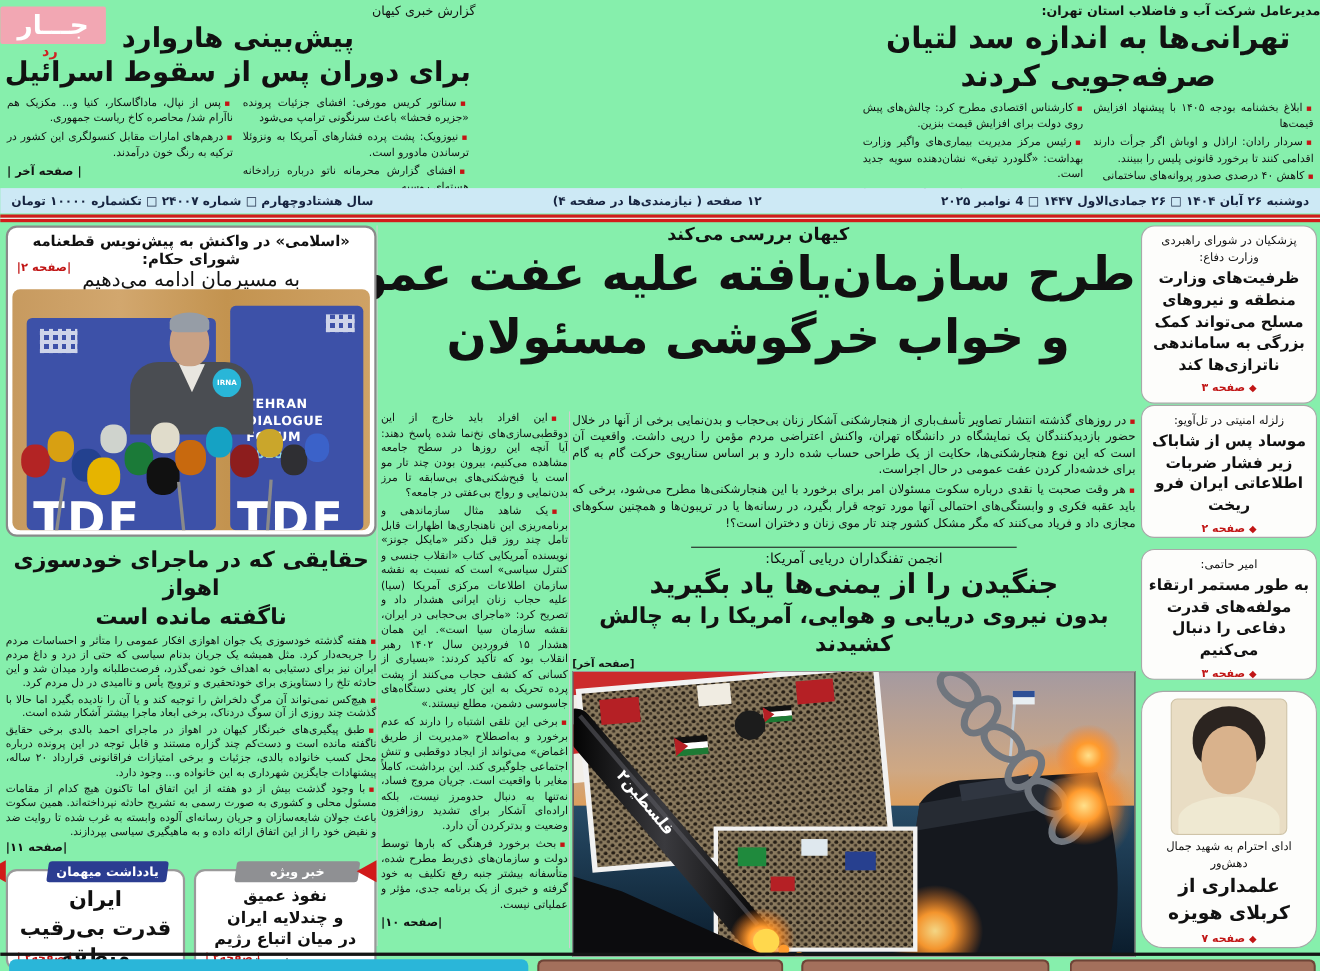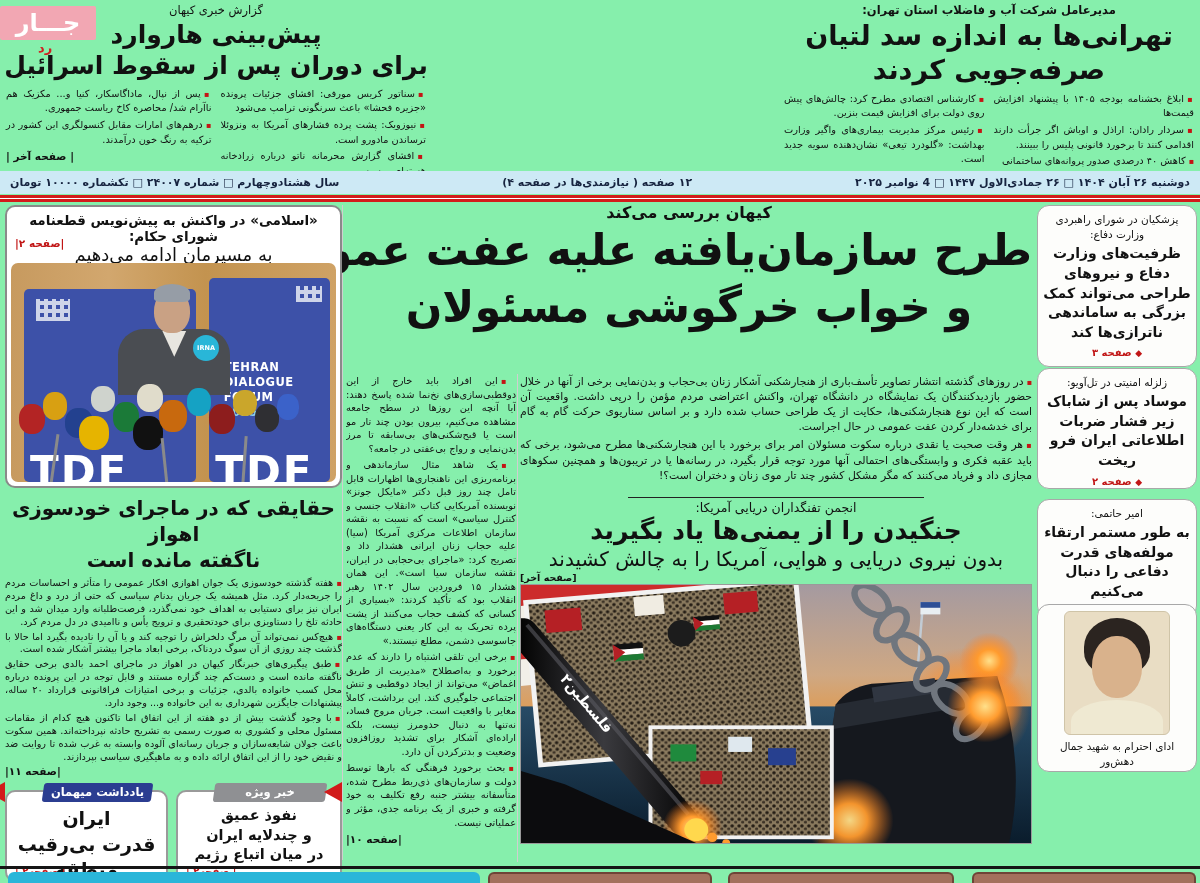--- a/index.html
+++ b/index.html
@@ -8,21 +8,21 @@
     overflow:hidden;font-family:"DejaVu Sans",sans-serif;color:#111;direction:rtl;
   }
   
   .mast{position:absolute;top:0;height:170px;}
   .mast-left{left:0;width:432px;}
   .mast-center{left:432px;width:346px;}
   .mast-right{left:778px;width:422px;}
   .jar{position:absolute;left:0;top:6px;width:96px;height:34px;background:#f2a7b3;color:#fff;
        font-weight:bold;font-size:24px;text-align:center;line-height:34px;border-radius:2px;}
   .jar-sub{position:absolute;left:38px;top:40px;color:#cf2222;font-weight:bold;font-size:13px;}
-  .kick{ text-align:center;font-size:11.5px;padding-top:3px;}
+  .kick{ text-align:right;font-size:11.5px;padding-top:3px;}
   .kick-b{font-weight:bold;}
   .mast-h{text-align:center;font-weight:bold;line-height:1.25;margin-top:2px;}
   .mast-left .mast-h{font-size:25px;}
   .mast-right .mast-h{font-size:27px;}
   .mast-bullets{display:flex;gap:9px;padding:5px 6px 0;}
   .bcol{flex:1;font-size:9.8px;line-height:1.5;text-align:justify;}
   .bi{margin-bottom:2px;}
   .b{color:#c41414;font-size:8px;margin-left:3px;}
   .pg-left{text-align:left;font-weight:bold;font-size:10.5px;margin-top:1px;}
   
@@ -60,21 +60,21 @@
   .m-h{font-weight:bold;font-size:43px;line-height:1.32;letter-spacing:-0.5px;white-space:nowrap;}
   .mid-col{position:absolute;left:346px;top:374px;width:170px;height:488px;overflow:hidden;
            font-size:9.8px;line-height:1.38;text-align:justify;}
   .mid-col p{margin:0 0 3px;}
   .center-main{position:absolute;left:520px;top:374px;width:512px;}
   .lead{height:120px;overflow:hidden;font-size:10.8px;line-height:1.4;text-align:justify;}
   .lead p{margin:0 0 3px;}
   .divline{width:58%;margin:3px auto 2px;border-top:1.5px solid #222;}
   .y-kick{text-align:center;font-size:12.5px;}
   .y-h1{text-align:center;font-weight:bold;font-size:25px;line-height:1.25;}
-  .y-h2{text-align:center;font-weight:normal;font-size:20px;line-height:1.3;letter-spacing:-0.3px;}
+  .y-h2{text-align:center;font-weight:bold;font-size:20px;line-height:1.3;letter-spacing:-0.3px;}
   .montage{position:relative;width:510px;height:258px;margin-top:1px;border:1px solid #9a9a9a;
            overflow:hidden;background:#222;}
   .montage svg{display:block;width:100%;height:100%;}
   
   .col-left{position:absolute;left:5px;top:205px;width:337px;}
   .eslami{position:relative;height:283px;border:2px solid #8a8a8a;border-radius:10px;
           background:#fff;box-sizing:border-box;overflow:hidden;}
   .es-h1{text-align:center;font-weight:bold;font-size:13.5px;margin-top:5px;}
   .es-h2{text-align:center;font-weight:normal;font-size:18px;}
   .es-pg{position:absolute;left:8px;top:30px;color:#c11616;font-weight:bold;font-size:10.5px;}
@@ -187,37 +187,37 @@
       <div class="r1"></div>
       <div class="r2"></div>
       <div class="r3"></div>
     </div>
 
   <div class="vline" style="left:342px;top:205px;height:655px;"></div>
   <div class="vline" style="left:517px;top:374px;height:488px;"></div>
 
   <div class="sb" style="top:205px;height:162px;">
     <div class="sb-k">پزشکیان در شورای راهبردی وزارت دفاع:</div>
-    <div class="sb-h">ظرفیت‌های وزارت دفاع و نیروهای طراحی می‌تواند کمک بزرگی به ساماندهی ناترازی‌ها کند</div>
+    <div class="sb-h">ظرفیت‌های وزارت منطقه و نیروهای مسلح می‌تواند کمک بزرگی به ساماندهی ناترازی‌ها کند</div>
     <div class="sb-p"><span class="diamond">◆</span> <span>صفحه ۳</span></div>
   </div>
 
   <div class="sb" style="top:368px;height:121px;">
     <div class="sb-k">زلزله امنیتی در تل‌آویو:</div>
     <div class="sb-h">موساد پس از شاباک زیر فشار ضربات اطلاعاتی ایران فرو ریخت</div>
     <div class="sb-p"><span class="diamond">◆</span> <span>صفحه ۲</span></div>
   </div>
 
   <div class="sb" style="top:499px;height:119px;">
     <div class="sb-k">امیر حاتمی:</div>
     <div class="sb-h">به طور مستمر ارتقاء مولفه‌های قدرت دفاعی را دنبال می‌کنیم</div>
     <div class="sb-p"><span class="diamond">◆</span> <span>صفحه ۳</span></div>
   </div>
 
-  <div class="sb" style="top:604px;height:168px;">
+  <div class="sb" style="top:628px;height:234px;border-radius:20px;">
     <div class="portrait">
       <div class="p-hair"></div>
       <div class="p-face"></div>
       <div class="p-shirt"></div>
     </div>
     <div class="sb-k">ادای احترام به شهید جمال دهش‌ور</div>
     <div class="sb-h" style="font-size:17px;">علمداری از کربلای هویزه</div>
     <div class="sb-p"><span class="diamond">◆</span> <span>صفحه ۷</span></div>
   </div>
 

